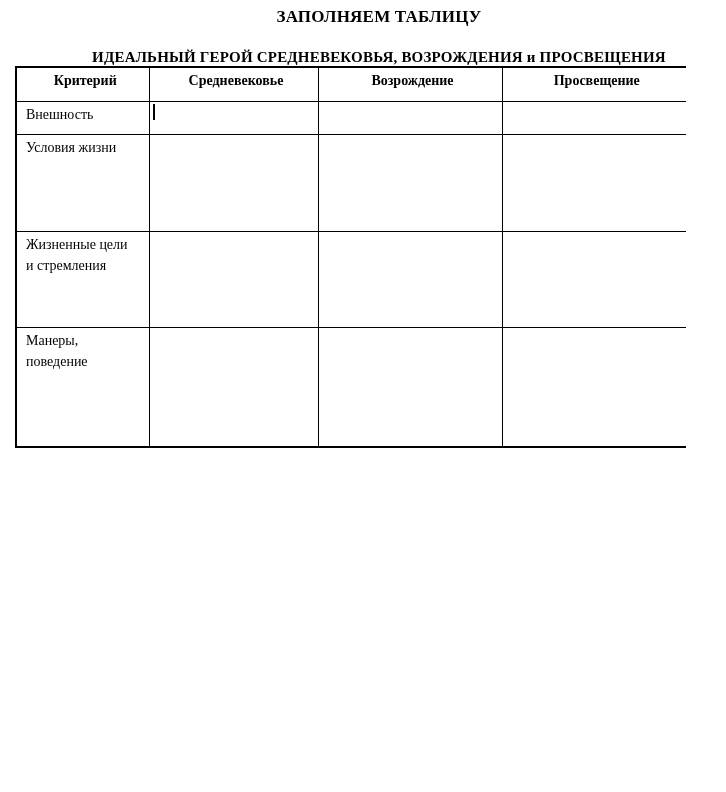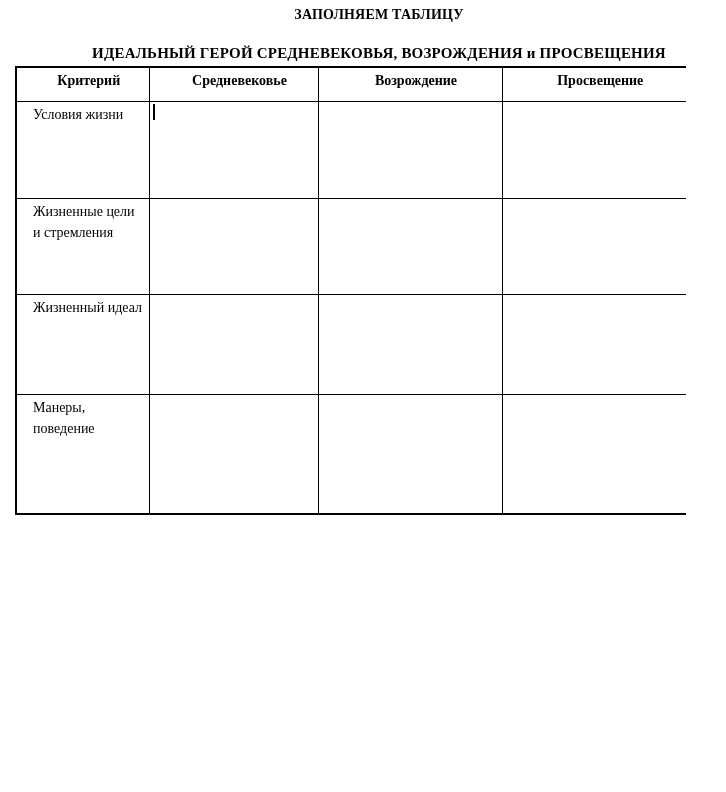--- a/index.html
+++ b/index.html
@@ -9,42 +9,42 @@
     position: relative; overflow: hidden;
     background: #ffffff; color: #000000;
     font-family: "Liberation Serif", "DejaVu Serif", serif;
   }
   .doc-header {
     position: absolute; left: 32px; top: 0;
     width: 694px; text-align: center;
   }
   .doc-title {
     margin: 0; padding-top: 7px;
-    font-size: 14px; font-weight: 700;
+    font-size: 17px; font-weight: 700;
     letter-spacing: 0.2px;
   }
   .doc-subtitle {
     margin: 9px; padding-top: 13px;
     font-size: 15px; font-weight: 700;
     letter-spacing: 0.2px;
   }
   .table-wrap {
     position: absolute; left: 15px; top: 66px;
     width: 671px; height: 723px; overflow: hidden;
   }
   table.grid {
     border-collapse: collapse; table-layout: fixed;
     width: 671px; border: 2px solid #000;
   }
   .grid th, .grid td {
     border: 1px solid #000;
     vertical-align: top;
     overflow: hidden;
     font-size: 14px; line-height: 21px;
-    padding: 2px 4px 0 16px;
+    padding: 2px 4px 0 9px;
   }
   .grid th { font-weight: 700; text-align: center; }
   .label-cell { white-space: pre-line; text-align: left; }
   col.c0 { width: 133px; }
   col.c1 { width: 169px; }
   col.c2 { width: 184px; }
   col.c3 { width: 185px; }
   tr.hrow { height: 34px; }
   tr.r0 { height: 33px; }
   tr.r1 { height: 52px; }
@@ -75,35 +75,35 @@
         <col class="c2">
         <col class="c3">
     </colgroup>
     <tbody>
         <tr class="hrow">
       <th>Критерий</th>
       <th>Средневековье</th>
       <th>Возрождение</th>
       <th>Просвещение</th>
     </tr>
+    <tr class="r0">
+      <td class="label-cell">Внешность</td>
+      <td></td>
+      <td></td>
+      <td></td>
+    </tr>
     <tr class="r2">
       <td class="label-cell">Условия жизни</td>
       <td></td>
       <td></td>
       <td></td>
     </tr>
     <tr class="r4">
       <td class="label-cell">Жизненные цели
 и стремления</td>
-      <td></td>
-      <td></td>
-      <td></td>
-    </tr>
-    <tr class="r5">
-      <td class="label-cell">Жизненный идеал</td>
       <td></td>
       <td></td>
       <td></td>
     </tr>
     <tr class="r7">
       <td class="label-cell">Манеры,
 поведение</td>
       <td></td>
       <td></td>
       <td></td>

